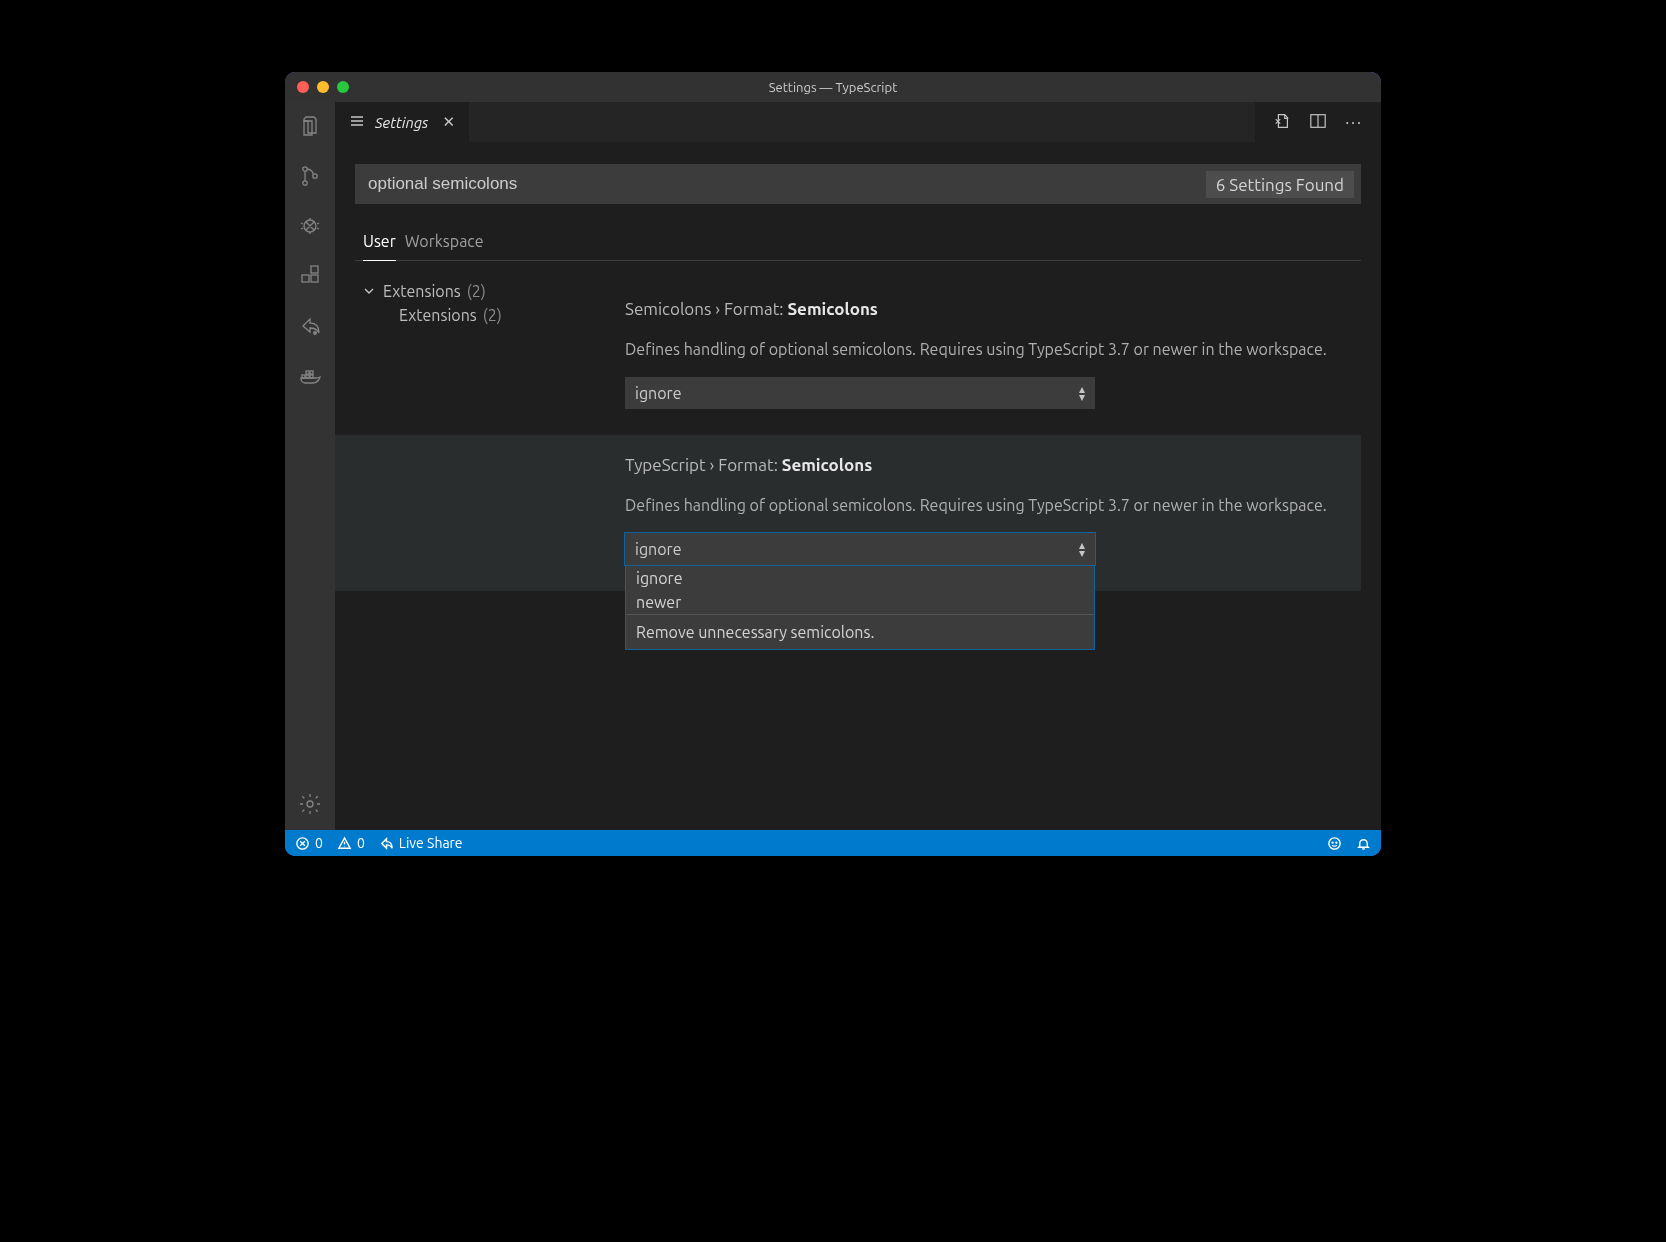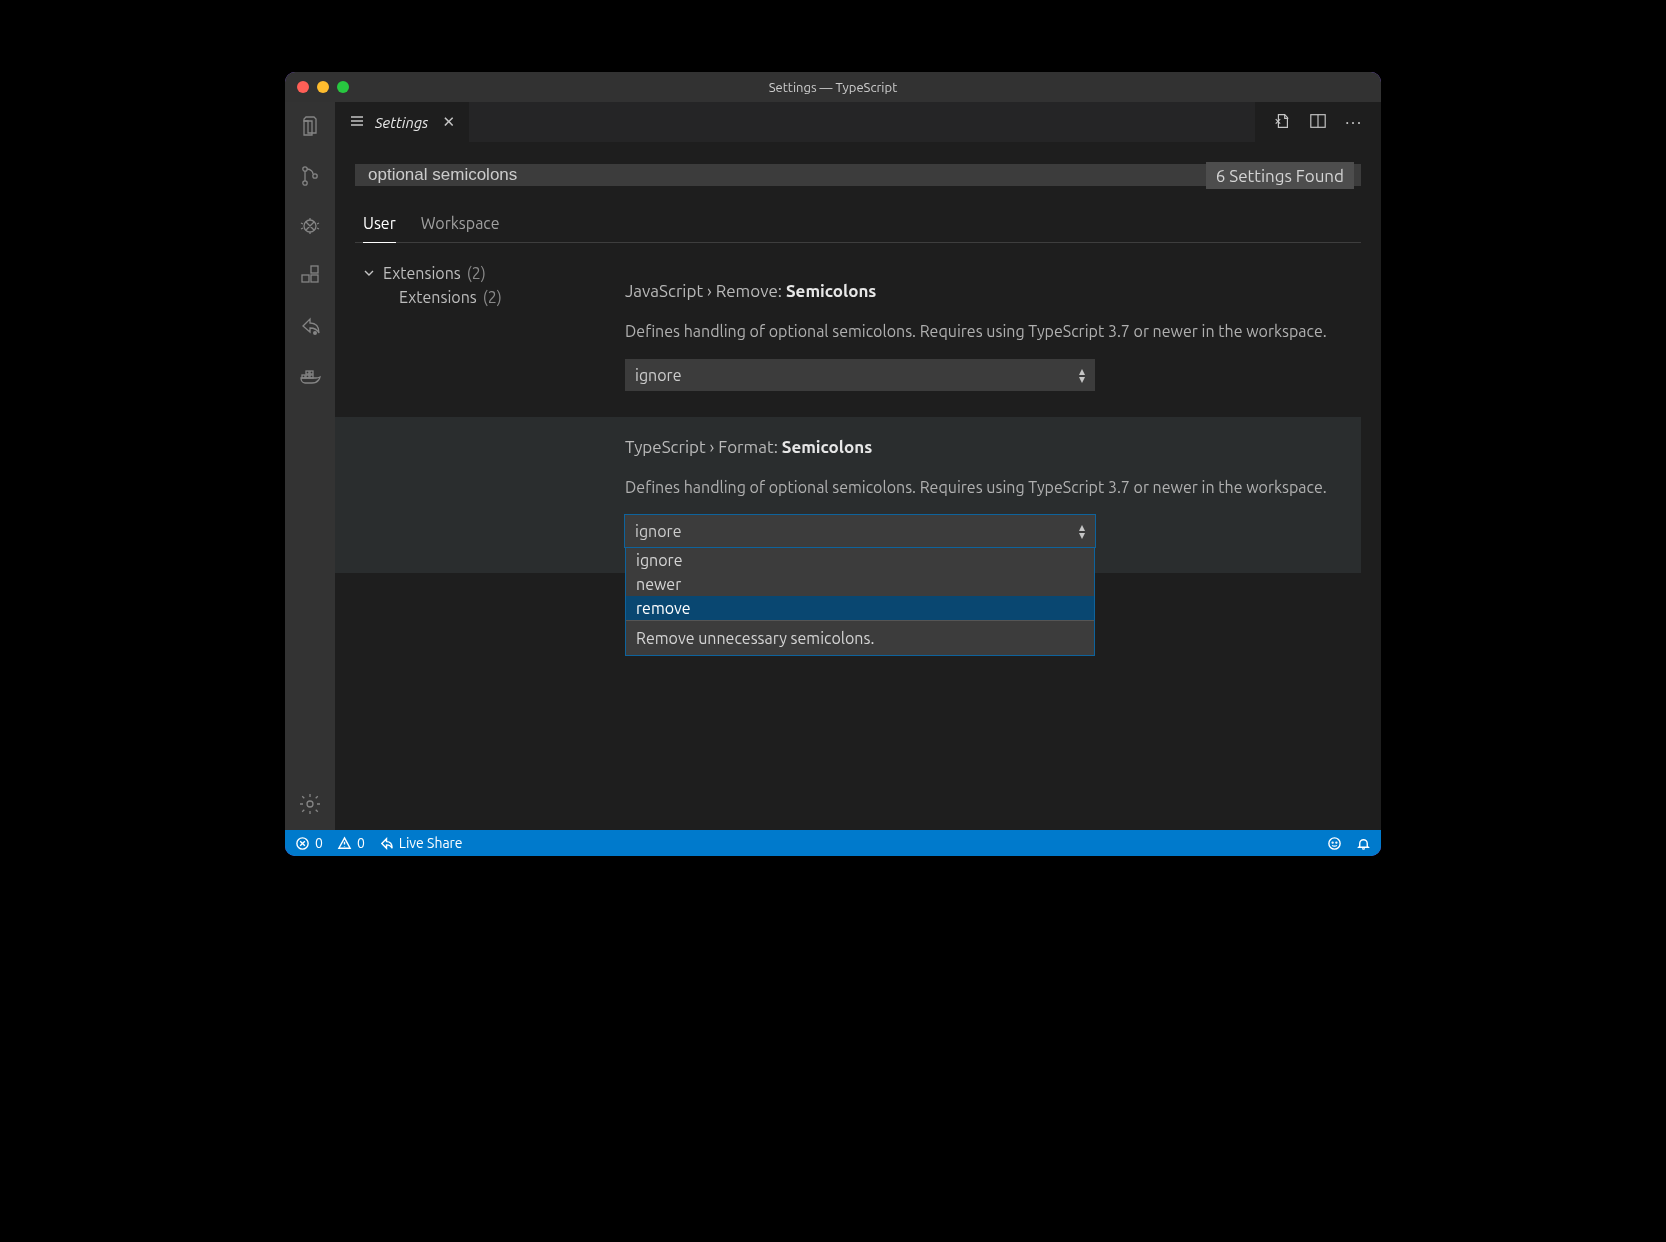--- a/index.html
+++ b/index.html
@@ -69,34 +69,34 @@
   .tabrow-actions {
     display:flex; align-items:center; gap:18px; padding:0 18px; color:#c5c5c5;
     background:#1e1e1e;
   }
   .tabrow-actions svg { width:18px; height:18px; fill:none; stroke:currentColor; stroke-width:1.3; }
 
   
   .editor { flex:1; padding:22px 20px 0 20px; color:#ccc; display:flex; flex-direction:column; min-height:0; overflow:hidden; }
 
   .search-row {
-    display:flex; align-items:center; background:#3c3c3c; height:22px;
+    display:flex; align-items:center; background:#3c3c3c; height:40px;
     border:1px solid #3c3c3c;
   }
   .search-row input {
     flex:1; background:transparent; border:none; outline:none;
     color:#cccccc; font-size:17px; padding:0 12px;
   }
   .found-badge {
     background:#4d4d4d; color:#d4d4d4; font-size:17px;
     padding:4px 10px; margin-right:6px;
   }
 
   .scope-tabs {
-    display:flex; gap:25px; margin-top:22px; border-bottom:1px solid #3e3e3e;
+    display:flex; gap:9px; margin-top:22px; border-bottom:1px solid #3e3e3e;
     padding-left:8px;
     font-size:16px;
     text-align:right;
   }
   .scope-tab { color:#a0a0a0; padding:6px 0 10px 0; cursor:default;}
   .scope-tab.active { color:#ffffff; border-bottom:1px solid #ffffff; margin-bottom:-1px;}
 
   .settings-body { flex:1; display:flex; gap:10px; margin-top:18px; min-height:0;}
 
   .settings-tree {
@@ -277,21 +277,21 @@
             <div class="tree-row tree-child">
               <span class="tree-label">Extensions</span>
               <span class="tree-count">(2)</span>
             </div>
           </div>
 
           <div class="settings-list">
 
             <div class="setting-item">
               <div class="setting-title">
-                <span class="cat">JavaScript › Remove:</span>
+                <span class="cat">Semicolons › Format:</span>
                 <span class="key">Semicolons</span>
               </div>
               <div class="setting-desc">Defines handling of optional semicolons. Requires using TypeScript 3.7 or newer in the workspace.</div>
               <div class="select-wrap">
                 <span>ignore</span>
                 <span class="select-arrows">
                     <span>▴</span>
                     <span>▾</span>
                   </span>
               </div>
@@ -308,21 +308,20 @@
                 <div class="select-wrap focused">
                   <span>ignore</span>
                   <span class="select-arrows">
                       <span>▴</span>
                       <span>▾</span>
                     </span>
                 </div>
                 <div class="dropdown dropdown-pop">
                   <div class="opt">ignore</div>
                   <div class="opt">newer</div>
-                  <div class="opt hover">remove</div>
                   <div class="hint">Remove unnecessary semicolons.</div>
                 </div>
               </div>
             </div>
 
           </div>
         </div>
 
       </div>
     </div>

